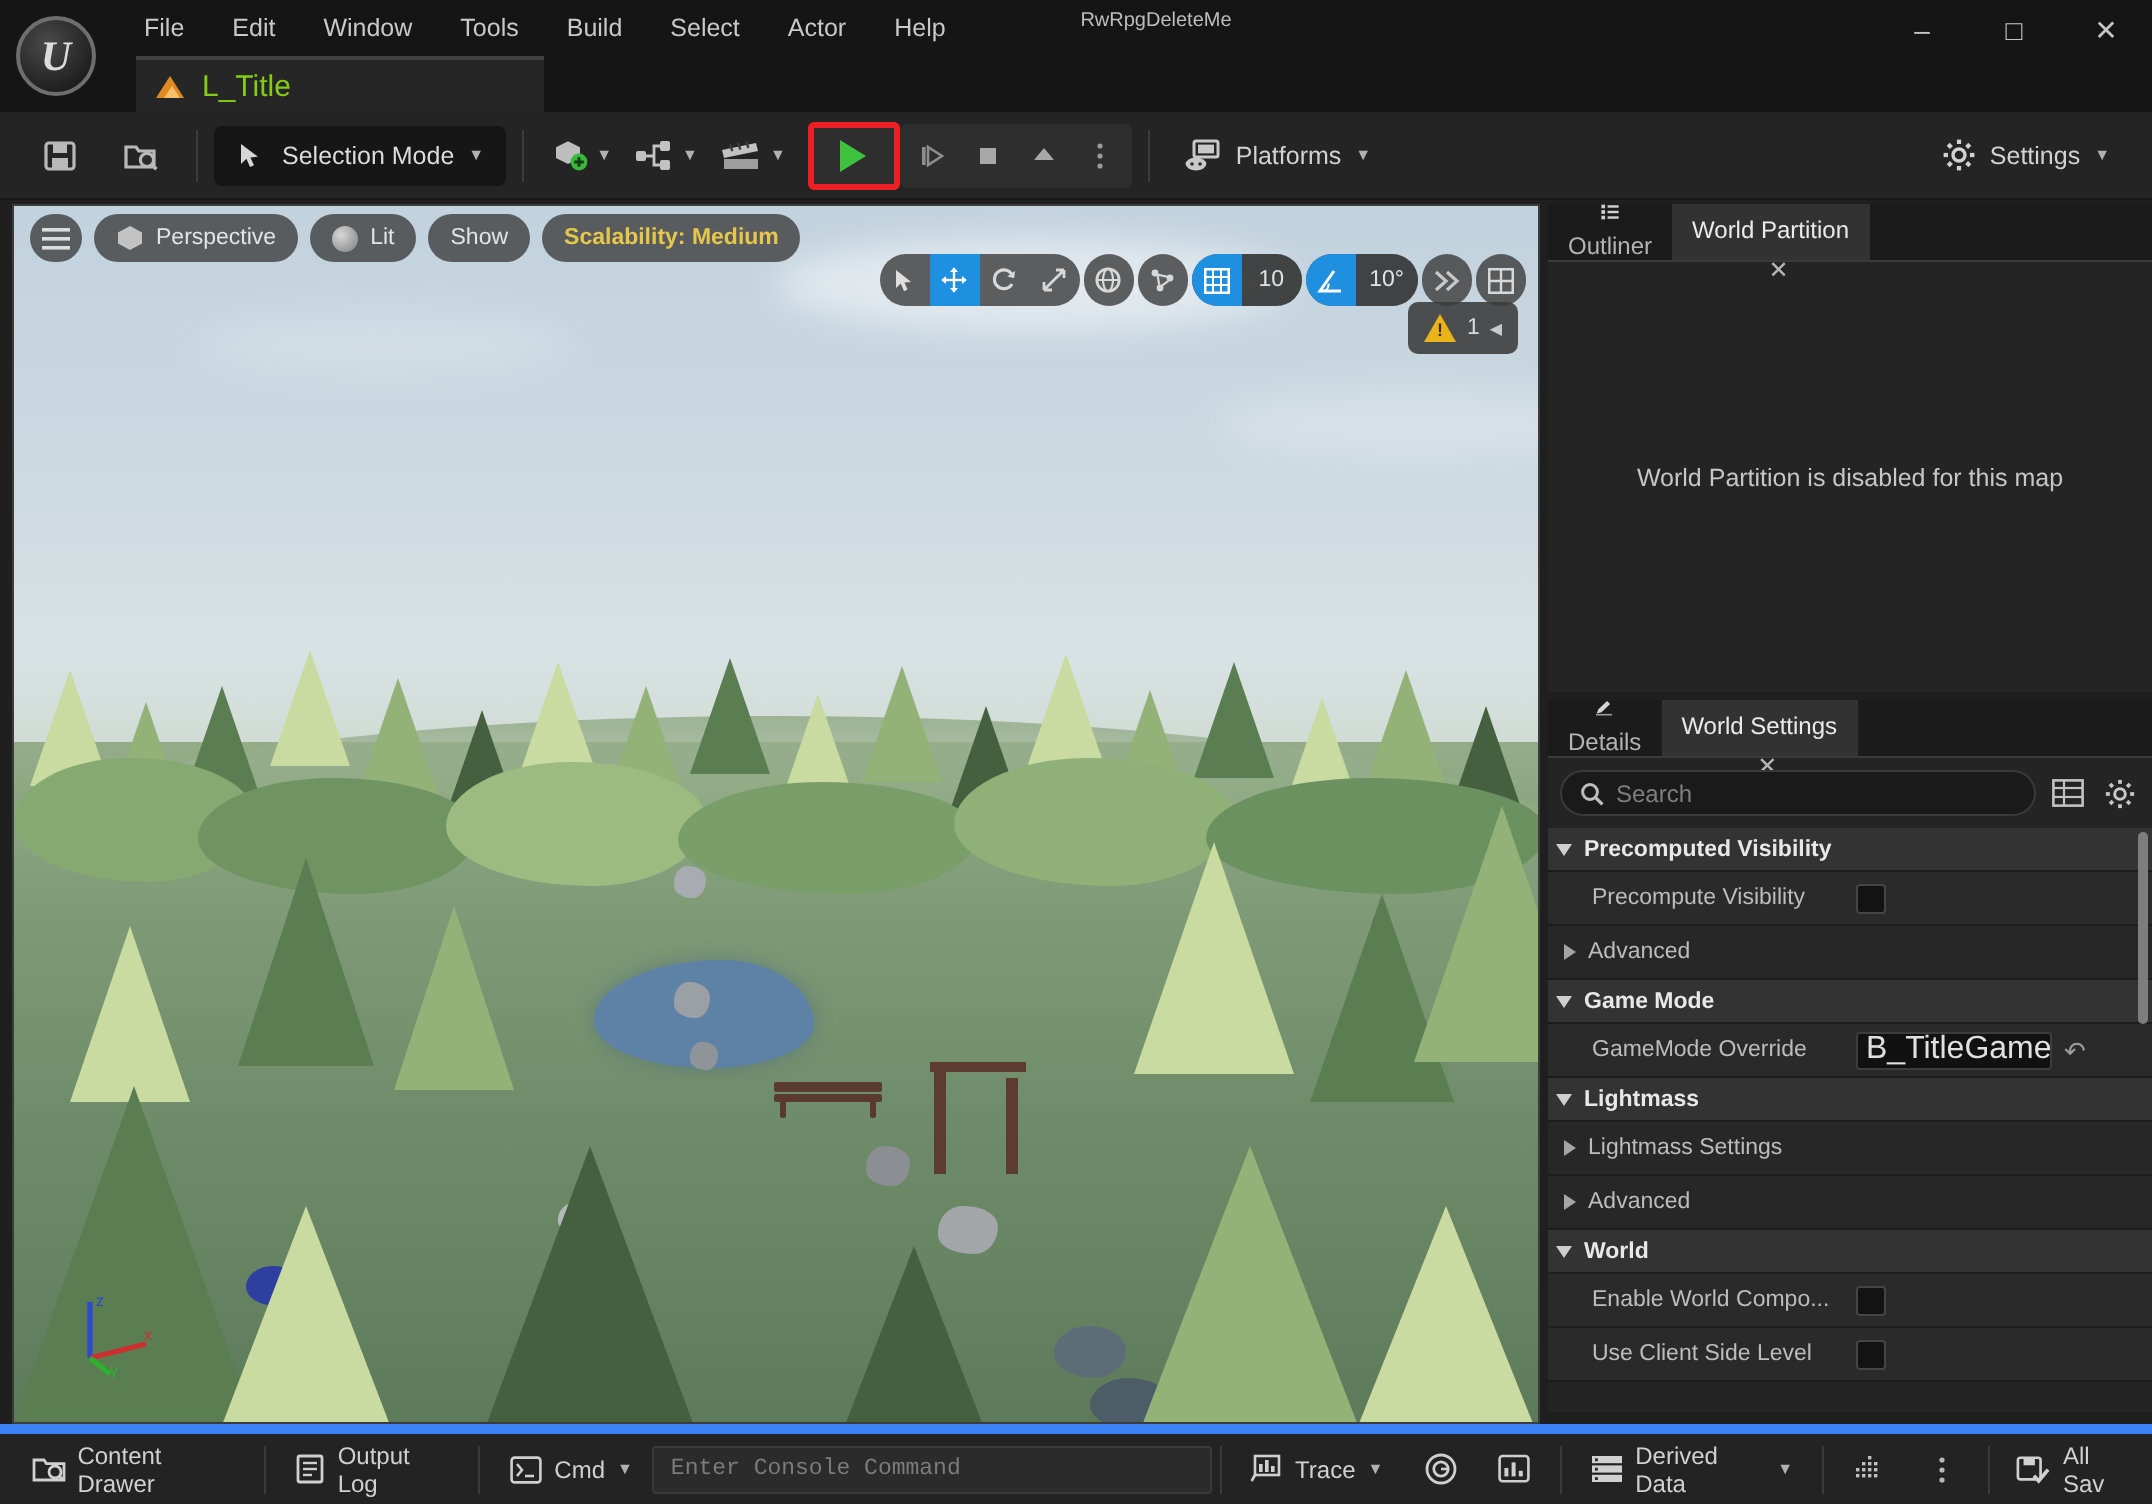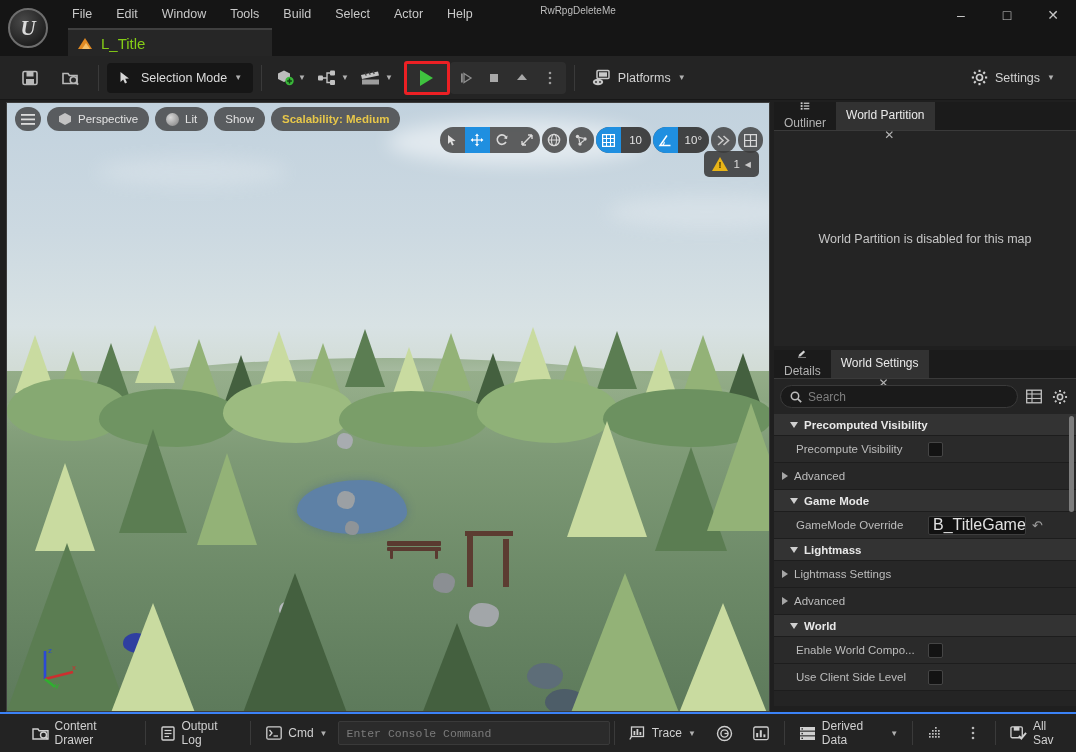--- a/index.html
+++ b/index.html
@@ -258,21 +258,21 @@
     flex: 1; height: 23px; background: #1a1a1a; border: 1px solid #3a3a3a;
     border-radius: 12px; display: flex; align-items: center;
     gap: 6px; padding: 0 9px;
   }
   .searchbox .ph { color: #7f7f7f; font-size: 12px; }
   .sqico { width: 20px; height: 20px; display: flex; align-items: center; justify-content: center; color: #c2c2c2; }
 
   .proplist { position: relative; height: 292px; overflow: hidden; background: #242424; }
   .cat {
     height: 22px; background: #333333; display: flex; align-items: center;
-    gap: 6px; padding-left: 16px; color: #e8e8e8;
+    gap: 6px; padding-left: 4px; color: #e8e8e8;
     font-size: 11.5px; font-weight: bold;
     border-bottom: 1px solid #1d1d1d;
   }
   .prow {
     height: 27px; display: flex; align-items: center;
     border-bottom: 1px solid #1d1d1d; background: #2a2a2a;
   }
   .prow.alt { background: #272727; }
   .plabel {
     width: 148px; padding-left: 22px; color: #bcbcbc; font-size: 11.5px;
@@ -300,22 +300,22 @@
     border-left: 4px solid transparent; border-right: 4px solid transparent;
   }
   .pscroll {
     position: absolute; right: 2px; top: 2px; width: 5px; height: 96px;
     background: #7d7d7d; border-radius: 3px;
   }
 
   
   .statusbar {
     position: absolute; left: 0; bottom: 0; width: 1076px; height: 40px;
-    background: #232323; border-top: 2px solid #3b82f6;
-    display: flex; align-items: center; padding-left: 16px;
+    background: #232323; border-top: 5px solid #3b82f6;
+    display: flex; align-items: center;
   }
   .sb-btn {
     height: 26px; display: flex; align-items: center; gap: 6px;
     padding: 0 10px; color: #d0d0d0; font-size: 12px; border-radius: 3px;
   }
   .sb-sep { width: 1px; height: 24px; background: #3a3a3a; margin: 0 4px; }
   .console {
     width: 292px; height: 24px; background: #2b2b2b; border: 1px solid #3a3a3a;
     border-radius: 2px; display: flex; align-items: center; padding: 0 8px;
     color: #7b7b7b; font-size: 11.5px;

